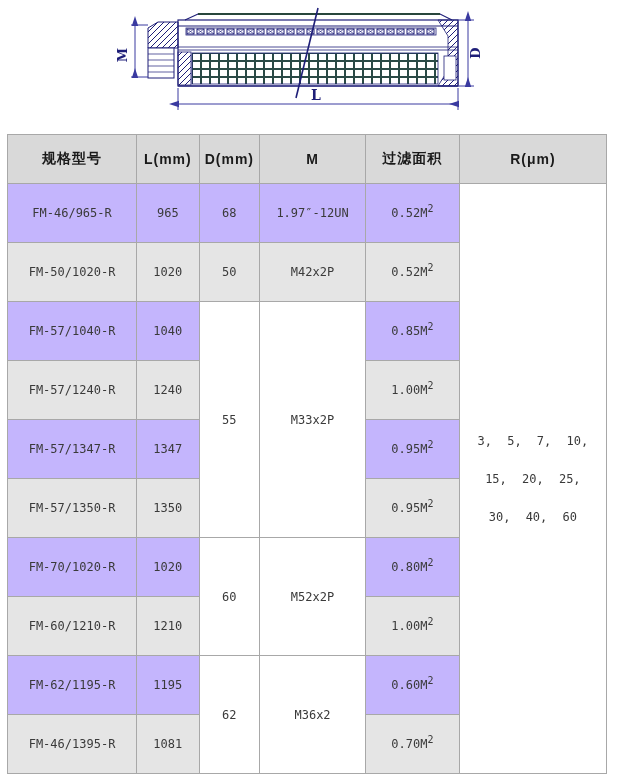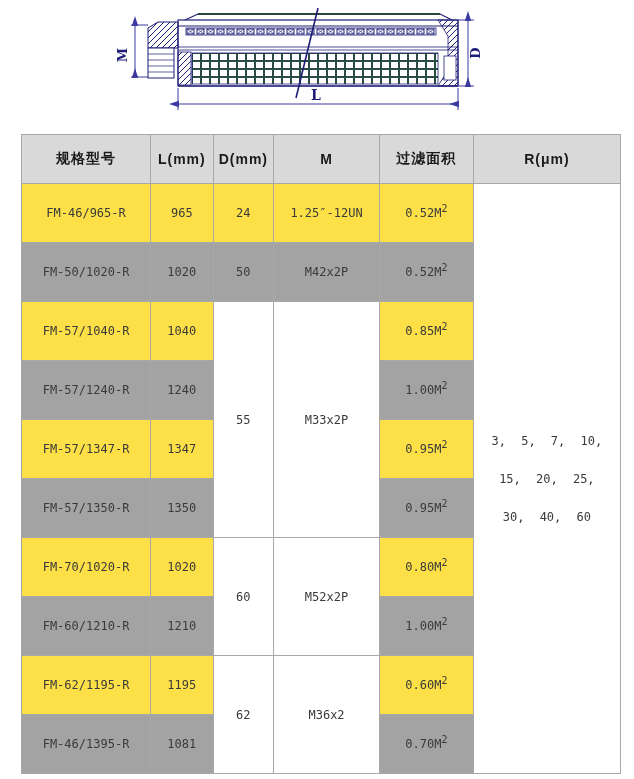--- a/index.html
+++ b/index.html
@@ -1,26 +1,26 @@
 <!DOCTYPE html>
 <html><head>
 <meta charset="utf-8">
 <style>
   html,body{margin:0;padding:0;background:#ffffff;}
   body{width:634px;height:779px;font-family:"DejaVu Sans Mono","Liberation Mono",monospace;color:#3a3a3a;}
   .drawing-wrap{width:634px;height:132px;background:#ffffff;overflow:hidden;}
-  .spec-table-wrap{padding:2px 16px 0 21px;}
+  .spec-table-wrap{padding:2px 16px 0 7px;}
   table.spec{border-collapse:collapse;width:600px;table-layout:fixed;background:#ffffff;
              border:1px solid #8a8a8a;}
   table.spec th, table.spec td{border:1px solid #a8a8a8;text-align:center;vertical-align:middle;
              font-size:12px;color:#3a3a3a;padding:0;}
   table.spec th{height:48px;background:#d9d9d9;font-family:"Liberation Sans","DejaVu Sans",sans-serif;
              font-weight:bold;font-size:14px;color:#1a1a1a;letter-spacing:1px;}
-  table.spec td{height:58px;background:#fde047;}
-  tr.alt td{background:#a3a3a3;}
+  table.spec td{height:58px;background:#c4b5fd;}
+  tr.alt td{background:#e5e5e5;}
   td.merged{background:#ffffff !important;}
   td.r-cell{background:#ffffff !important;font-size:13px;word-spacing:8px;}
   td.r-cell div{line-height:38px;text-align:center;}
   .col-model{width:128px;} .col-l{width:62px;} .col-d{width:60px;}
   .col-m{width:105px;} .col-area{width:93px;} .col-r{width:146px;}
   sup{font-size:10px;line-height:0;}
   svg text{font-family:"DejaVu Serif","Liberation Serif",serif;font-weight:bold;}
 </style>
 </head>
 <body>
@@ -112,22 +112,22 @@
         <th>D(mm)</th>
         <th>M</th>
         <th>过滤面积</th>
         <th>R(μm)</th>
       </tr>
     </thead>
     <tbody>
       <tr>
         <td>FM-46/965-R</td>
         <td>965</td>
-        <td>24</td>
-        <td>1.25″-12UN</td>
+        <td>68</td>
+        <td>1.97″-12UN</td>
         <td><span>0.52M</span><sup>2</sup></td>
         <td class="r-cell" rowspan="10">
           <div>3, 5, 7, 10,</div>
           <div>15, 20, 25,</div>
           <div>30, 40, 60</div>
         </td>
       </tr>
       <tr class="alt">
         <td>FM-50/1020-R</td>
         <td>1020</td>

